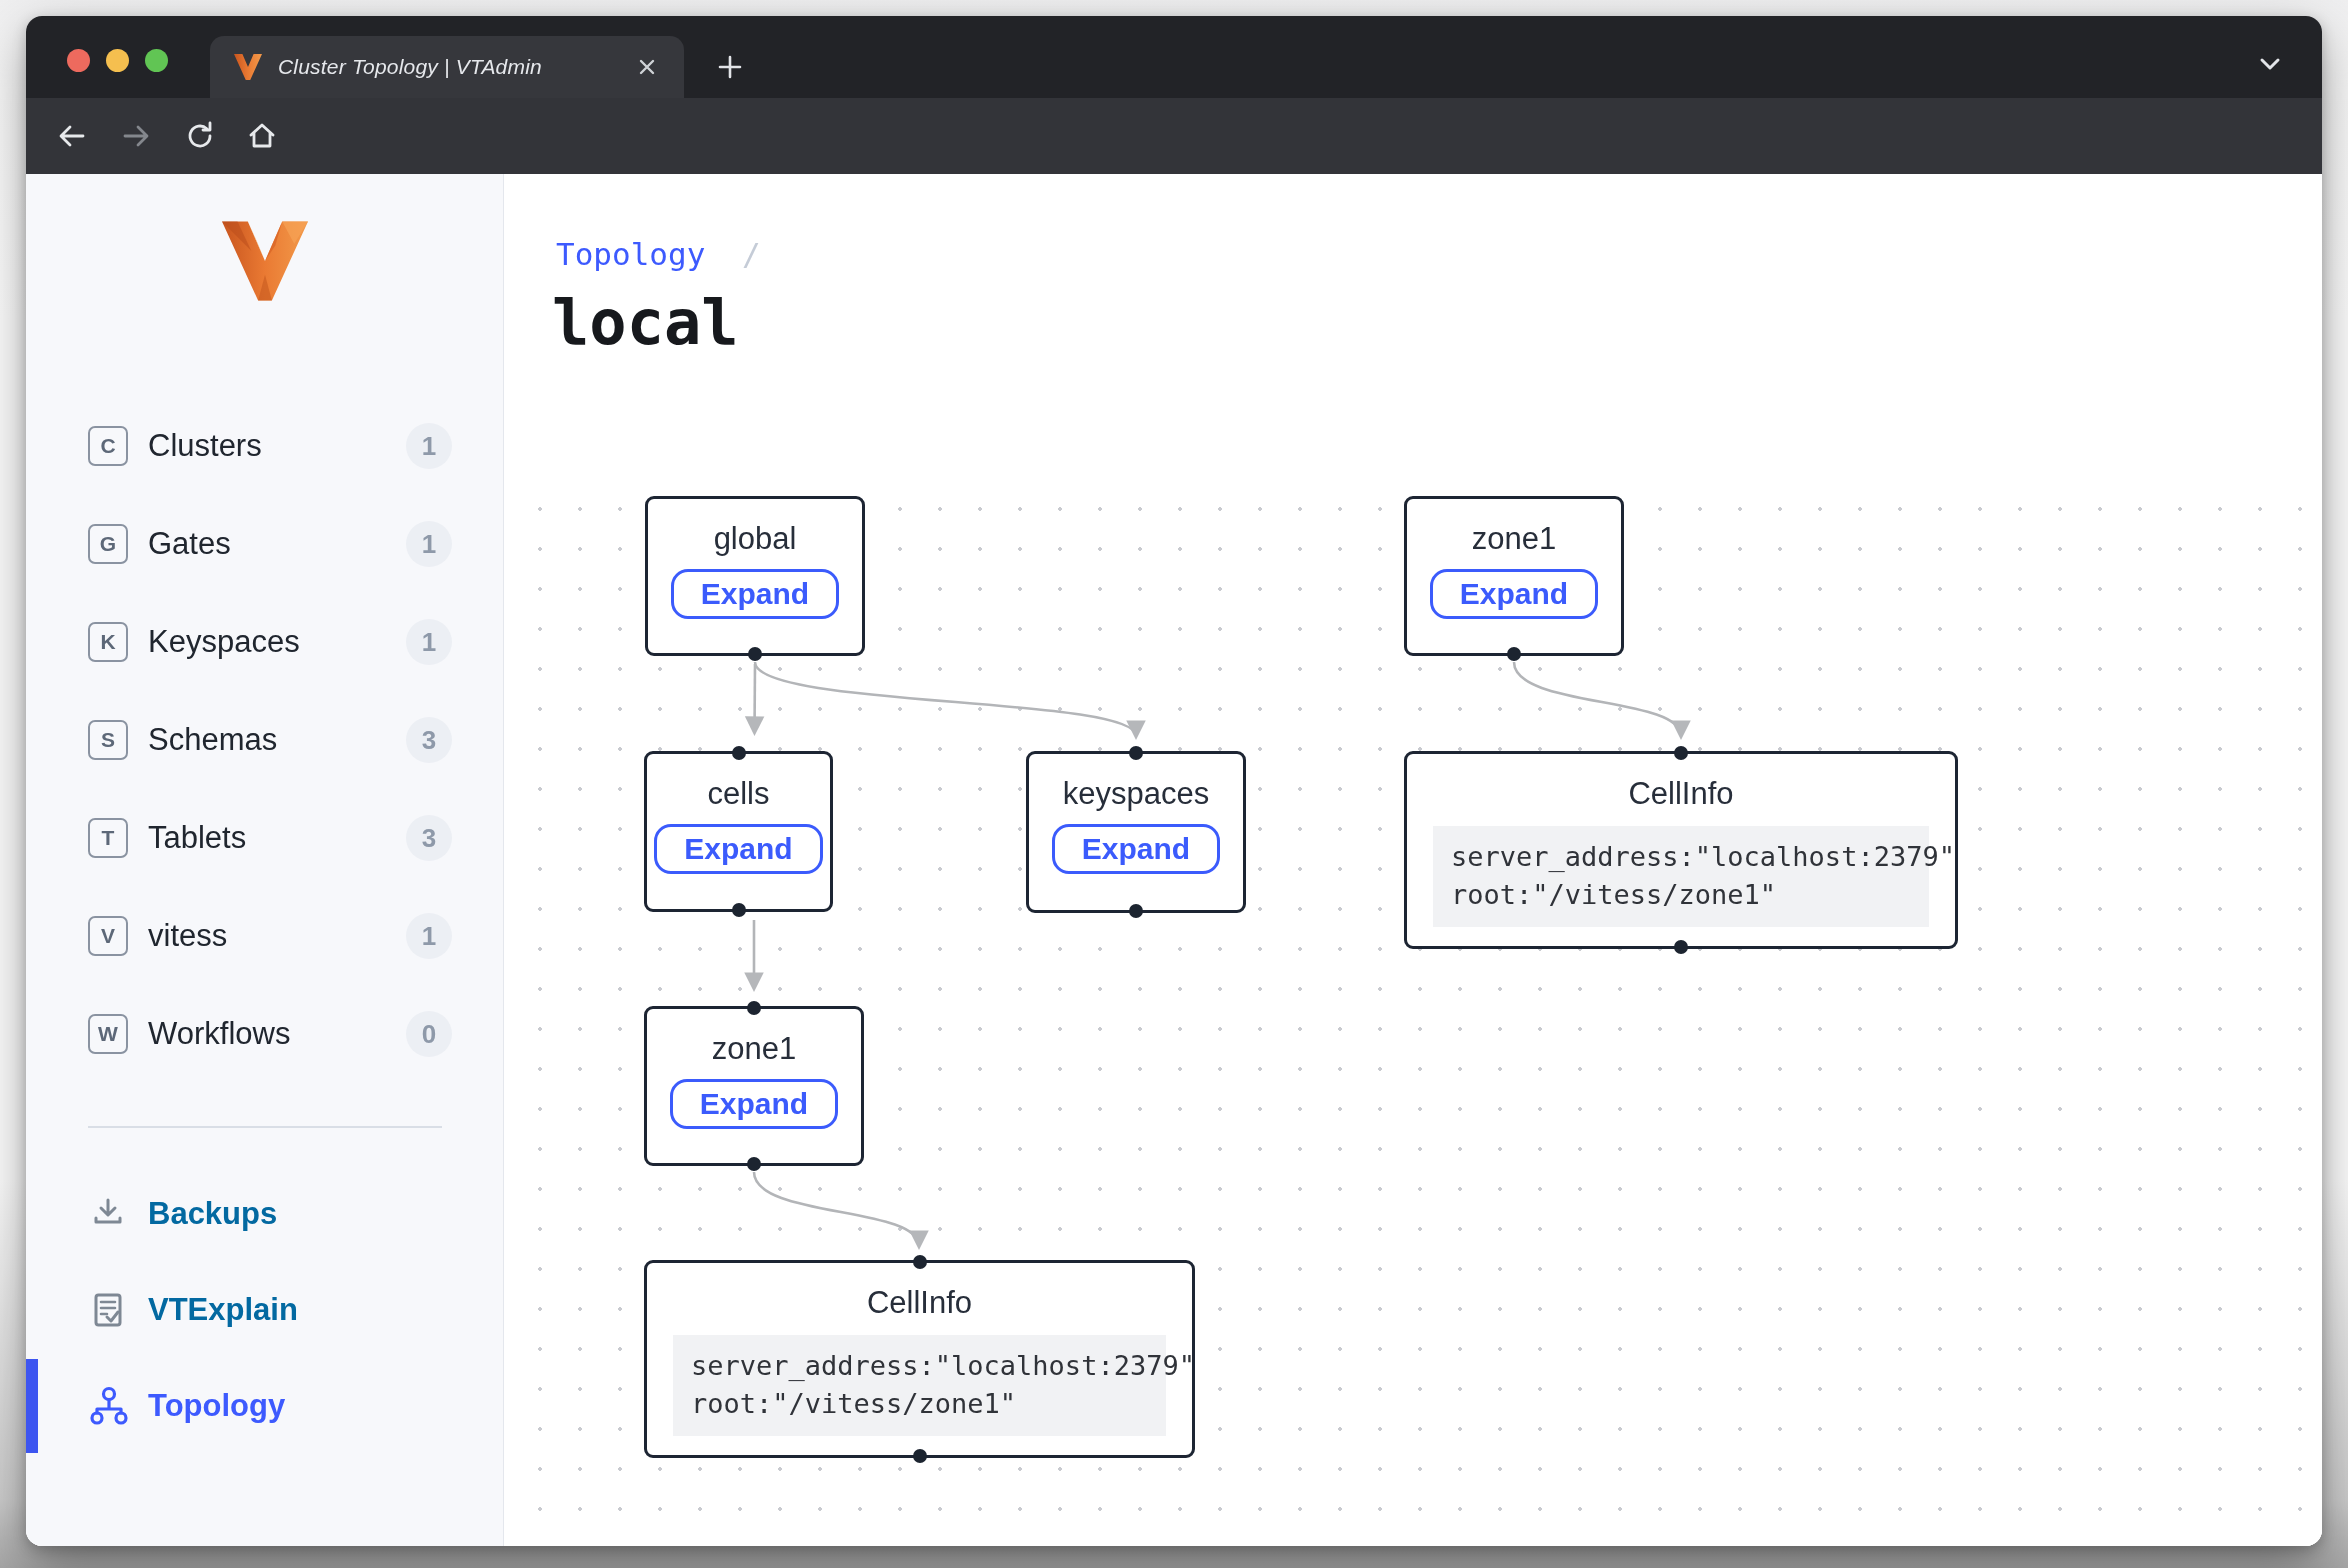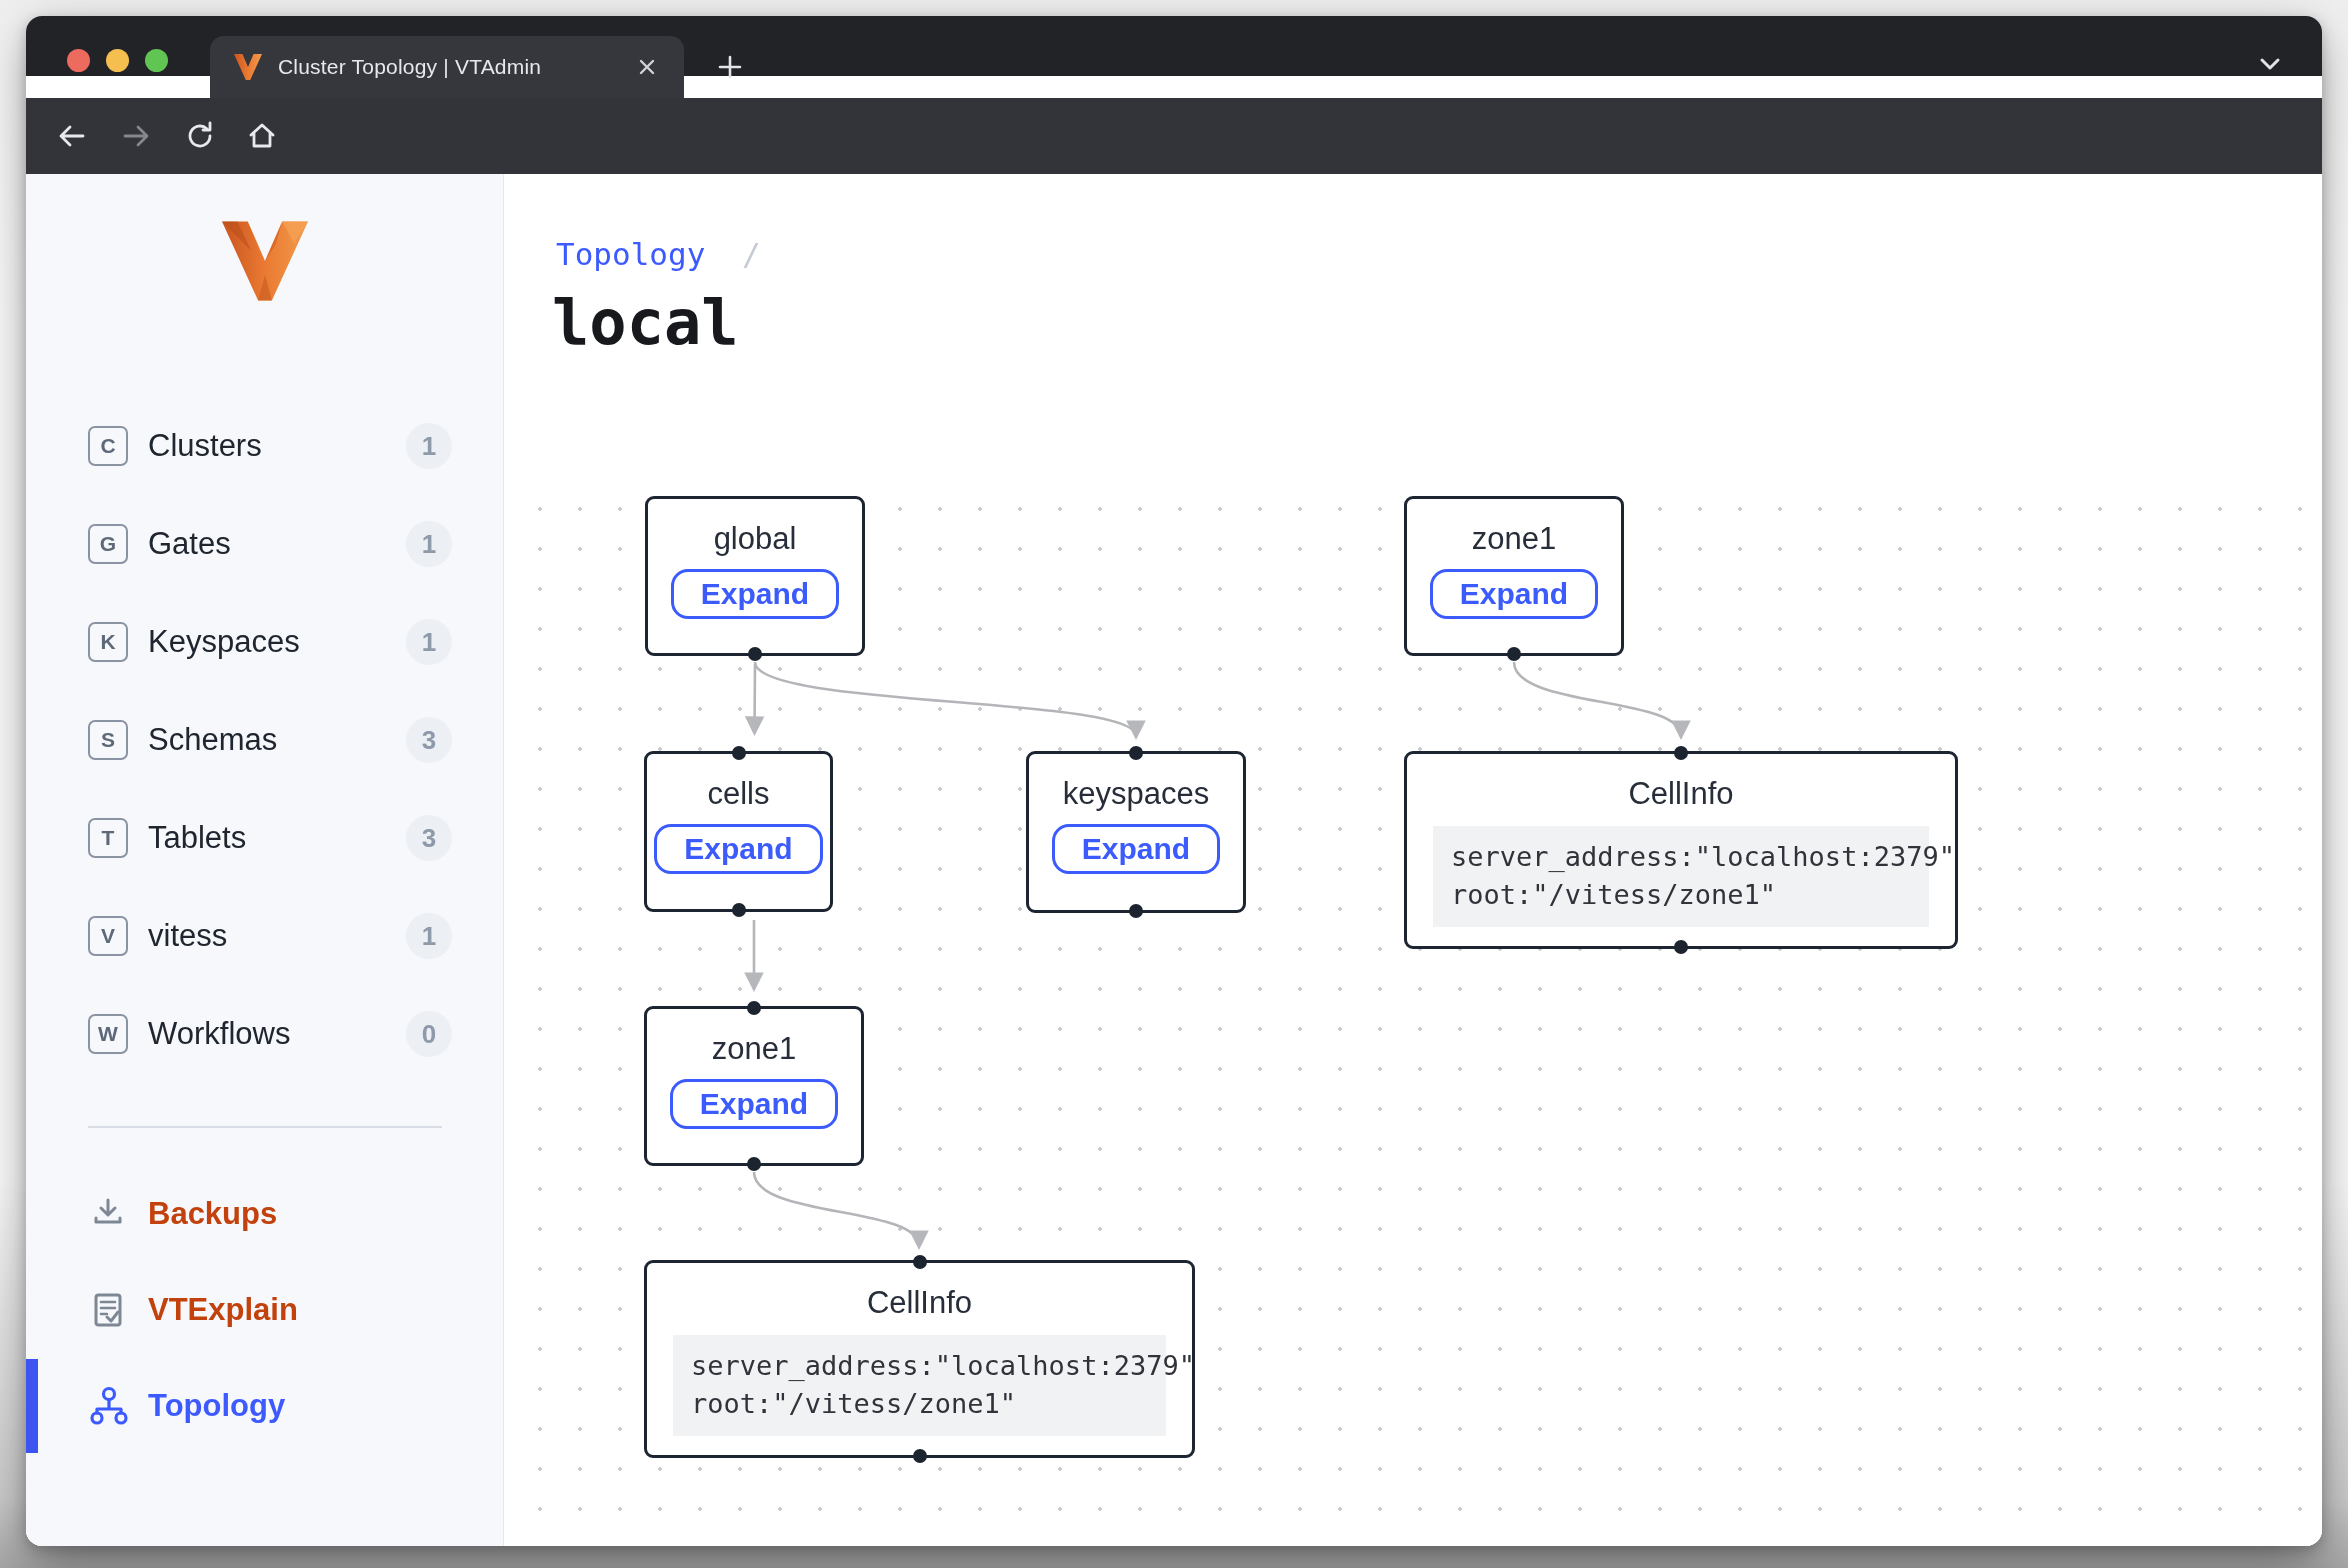--- a/index.html
+++ b/index.html
@@ -7,21 +7,21 @@
     width:2348px;height:1568px;position:relative;overflow:hidden;
     background:linear-gradient(180deg,#efeff0 0px,#fafafa 90px,#ffffff 320px,#ffffff 1180px,#cfcfcf 1500px,#a8a8a8 1568px);
     font-family:"Liberation Sans",sans-serif;
   }
   .window{
     position:absolute;left:26px;top:16px;width:2296px;height:1530px;
     border-radius:16px;overflow:hidden;background:#ffffff;
     box-shadow:0 22px 55px rgba(0,0,0,.38),0 4px 14px rgba(0,0,0,.22);
   }
   
-  .tabstrip{position:absolute;left:0;top:0;width:100%;height:60px;background:#222327;}
+  .tabstrip{position:absolute;left:0;top:0;width:100%;height:82px;background:#222327;font-style:italic;}
   .traffic{position:absolute;top:33px;width:23px;height:23px;border-radius:50%;}
   .t-red{left:41px;background:#ed6a5e;}
   .t-yellow{left:80px;background:#f5bf4f;}
   .t-green{left:119px;background:#61c554;}
   .tab{
     position:absolute;left:184px;top:20px;width:474px;height:62px;
     background:#36373c;border-radius:14px 14px 0 0;display:flex;align-items:center;
   }
   .tab-favicon{margin-left:24px;width:28px;height:26px;flex:0 0 auto;}
   .tab-title{margin-left:16px;font-size:21px;color:#e6e8ec;letter-spacing:.2px;white-space:nowrap;}
@@ -54,21 +54,21 @@
     position:absolute;left:62px;width:40px;height:40px;border:2.5px solid #8a93a1;border-radius:7px;
     color:#5d6878;font-size:21px;font-weight:700;display:flex;align-items:center;justify-content:center;box-sizing:border-box;
   }
   .nav-label{position:absolute;left:122px;font-size:31px;font-weight:400;color:#20262f;}
   .nav-badge{
     position:absolute;left:380px;width:46px;height:46px;border-radius:50%;background:#eceff4;
     color:#8e99a9;font-size:26px;font-weight:700;display:flex;align-items:center;justify-content:center;
   }
   .divider{position:absolute;left:62px;top:952px;width:354px;height:0;border-top:2px solid #d9dee6;}
   .tool-icon{position:absolute;left:62px;width:40px;height:40px;}
-  .tool-label{position:absolute;left:122px;font-size:31px;font-weight:700;color:#c2410c;}
+  .tool-label{position:absolute;left:122px;font-size:31px;font-weight:700;color:#0369a1;}
   .active .tool-label{color:#3d5afe;}
   .active-bar{position:absolute;left:0;top:1185px;width:12px;height:94px;background:#3d55f0;}
   
   .main{position:relative;flex:1 1 auto;background:#ffffff;overflow:hidden;}
   .breadcrumb{position:absolute;left:52px;top:62px;font-family:"DejaVu Sans Mono",monospace;font-size:31px;}
   .crumb-link{color:#3d5afe;cursor:pointer;}
   .crumb-sep{color:#c5ccd7;margin-left:18px;}
   .page-title{position:absolute;left:48px;top:112px;font-family:"DejaVu Sans Mono",monospace;font-size:62px;font-weight:700;color:#17191d;}
   .graph{
     position:absolute;left:0;top:300px;right:0;bottom:0;

